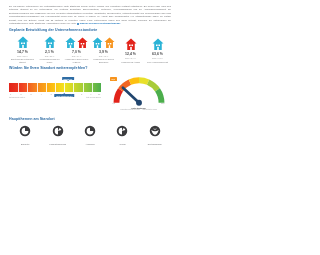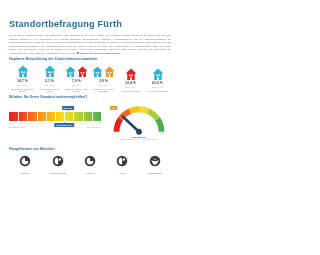--- a/index.html
+++ b/index.html
@@ -86,21 +86,20 @@
   .t-lab{font-size:1.85px;color:#6d6e71;margin-top:1.6px;line-height:1.3;}
 
   .blk-rec{margin-top:3px;}
   .blk-themes{margin-top:6px;}
 </style>
 </head>
 <body>
 
 <div class="page">
 
-  <h1 class="title">Standortbefragung Fürth</h1>
 
   <p class="intro">
     <span>Die bayerischen Unternehmen der Wirtschaftsregionen Fürth Stadt/Land fordern weitere Flächen und Verwaltung verstärkt entlasten/zu. Bei dieser Frage nach dem optimalen Standort an der Unternehmen von zentralen Bedeutung: Büroverdichtung, Mietpreise, Verkehrsanbindung und die Ausbaugeschwindigkeit der Breitbandversorgung sind maßgeblich und sein separates Standortfaktoren bewertbar. Infrastruktur, Energiekosten, Mitarbeiterqualität und Gewerbeflächen sind nach Fachkräftemangel/Verfügbarkeit und Lebensqualität bespro-chen für jeweils in unserer im August 2016 durchgeführten IHK Standortumfrage haben wir Fürther gefragt; rund 100 Betriebe erfolgt und 22 Faktoren zu bewerten. Knapp 1.150 Unternehmen haben sich daran beteiligt, besuchen Sie Unternehmen der Wirtschaftsregionen Fürth Stadt/Land. Informationen finden Sie unter</span>
     <span class="dot"></span><span class="lnk">www.ihk-nuernberg.de/standortumfrage</span>
   </p>
 
   <div class="blk-dev">
     <div class="sec-h">Geplante Entwicklung der Unternehmensstandorte</div>
 
     <div class="stats">

